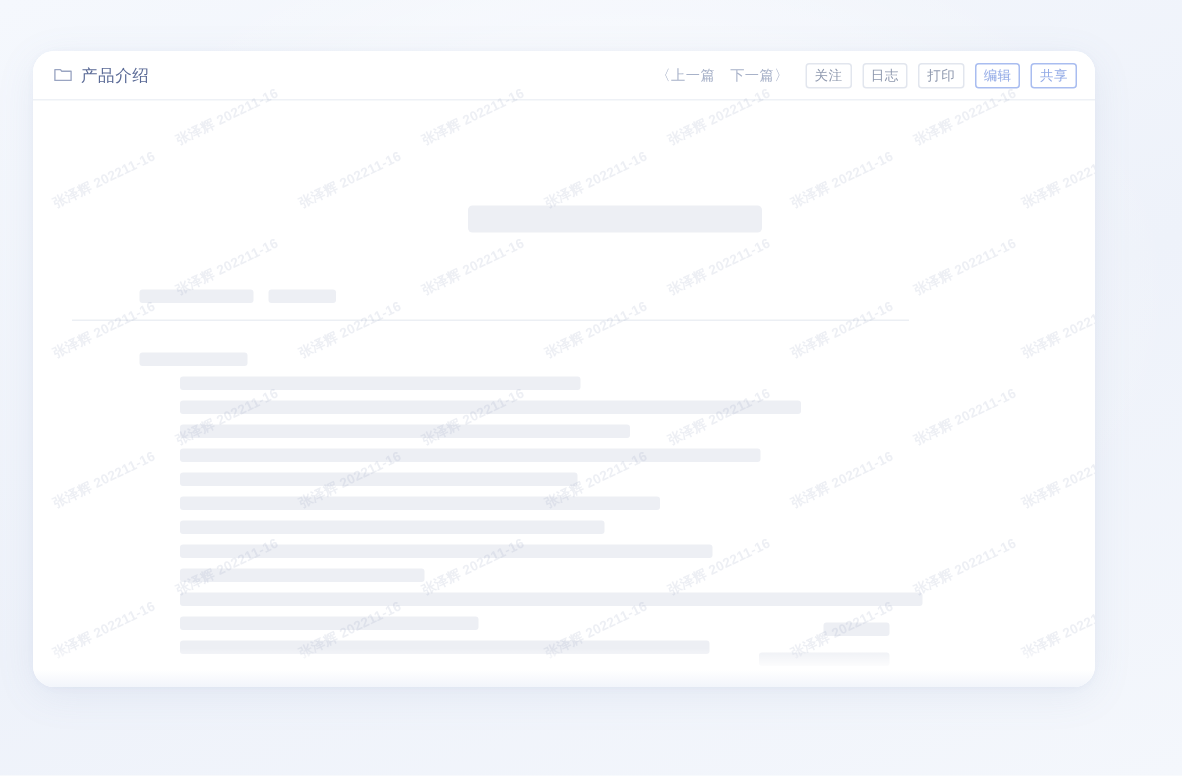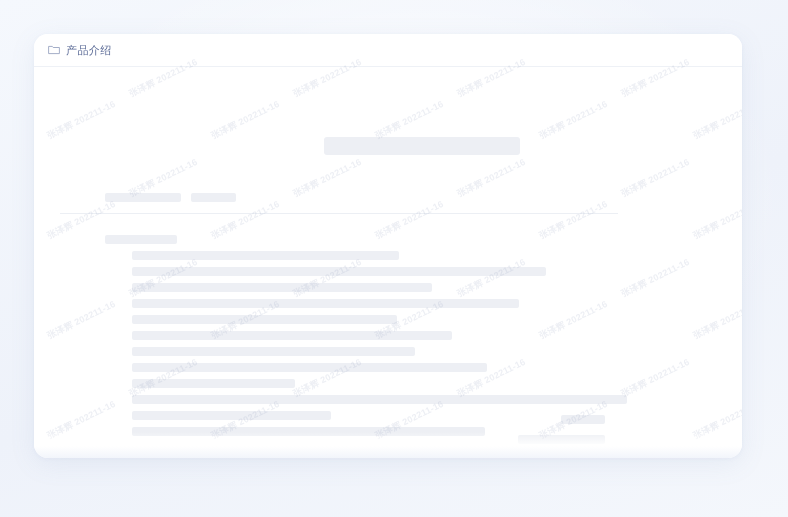--- a/index.html
+++ b/index.html
@@ -23,21 +23,21 @@
     left: 0; top: 0;
     width: 788px; height: 517px;
     background:
       radial-gradient(ellipse 520px 360px at 52% 38%, #ffffff 0%, rgba(255,255,255,0) 72%),
       linear-gradient(160deg, #f5f8fd 0%, #eef2fa 55%, #f4f7fc 100%);
   }
 
   
   .doc-card {
     position: absolute;
-    left: 34px;
+    left: 22px;
     top: 34px;
     width: 708px;
     height: 424px;
     border-radius: 14px 14px 14px 14px;
     background: #ffffff;
     box-shadow: 0 6px 26px rgba(120,136,180,0.10),
                 0 1px 4px rgba(120,136,180,0.06);
     overflow: hidden;
   }
 
@@ -186,20 +186,31 @@
 
     <div class="header-left">
       <span class="folder-icon">
         <svg width="12" height="10" viewBox="0 0 12 10" fill="none">
           <path d="M0.6 1.4 H4.3 L5.2 2.5 H11.4 V8.6 H0.6 Z" stroke="#9aa5c2" stroke-width="0.9" fill="none" stroke-linejoin="round"></path>
         </svg>
       </span>
       <span class="doc-title-text">产品介绍</span>
     </div>
 
+    <div class="header-right">
+      <div class="pager">
+        <span class="pager-link">〈上一篇</span>
+        <span class="pager-link">下一篇〉</span>
+      </div>
+      <button class="btn">关注</button>
+      <button class="btn">日志</button>
+      <button class="btn">打印</button>
+      <button class="btn primary">编辑</button>
+      <button class="btn primary">共享</button>
+    </div>
   </div>
 
   <div class="doc-sheet">
 
   <div class="sk tall" style="left: 272px; top: 60px; width: 196px; height: 18px;"></div>
       <div class="sk" style="left: 53px; top: 116px; width: 76px; height: 9px;"></div>
       <div class="sk" style="left: 139px; top: 116px; width: 45px; height: 9px;"></div>
       <div class="sk" style="left: 53px; top: 158px; width: 72px; height: 9px;"></div>
       <div class="sk" style="left: 80px; top: 174px; width: 267px; height: 9px;"></div>
       <div class="sk" style="left: 80px; top: 190px; width: 414px; height: 9px;"></div>

